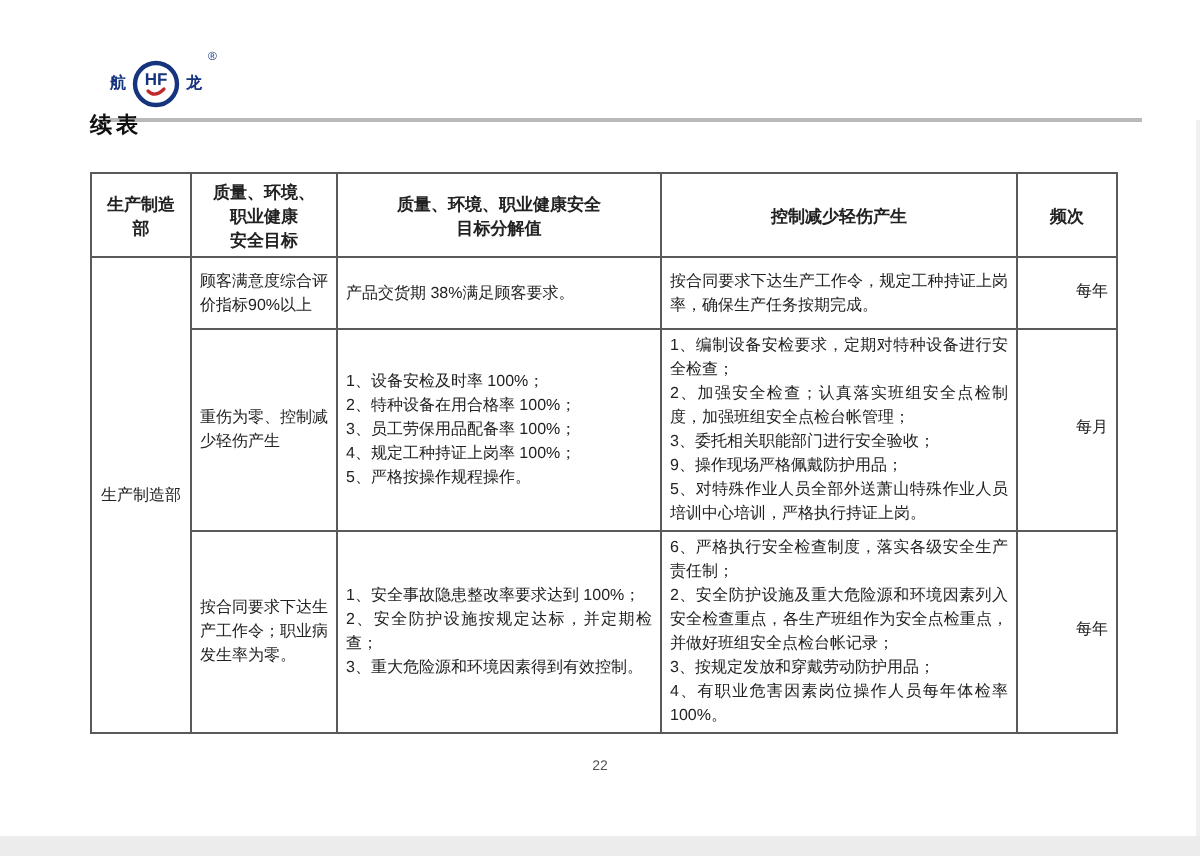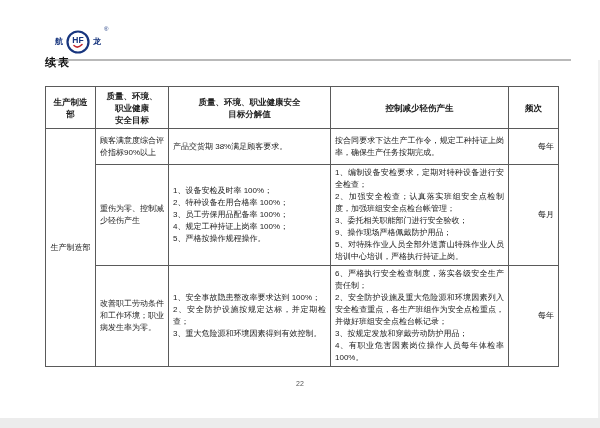--- a/index.html
+++ b/index.html
@@ -177,21 +177,21 @@
 4、规定工种持证上岗率 100%；
 5、严格按操作规程操作。</td>
         <td class="lines">1、编制设备安检要求，定期对特种设备进行安全检查；
 2、加强安全检查；认真落实班组安全点检制度，加强班组安全点检台帐管理；
 3、委托相关职能部门进行安全验收；
 9、操作现场严格佩戴防护用品；
 5、对特殊作业人员全部外送萧山特殊作业人员培训中心培训，严格执行持证上岗。</td>
         <td class="freq">每月</td>
       </tr>
       <tr class="row3">
-        <td class="obj">改善职工劳动条件和工作环境；职业病发生率为零。</td>
+        <td class="obj">按合同要求下达生产工作令；职业病发生率为零。</td>
         <td class="lines">1、安全事故隐患整改率要求达到 100%；
 2、安全防护设施按规定达标，并定期检查；
 3、重大危险源和环境因素得到有效控制。</td>
         <td class="lines">6、严格执行安全检查制度，落实各级安全生产责任制；
 2、安全防护设施及重大危险源和环境因素列入安全检查重点，各生产班组作为安全点检重点，并做好班组安全点检台帐记录；
 3、按规定发放和穿戴劳动防护用品；
 4、有职业危害因素岗位操作人员每年体检率 100%。</td>
         <td class="freq">每年</td>
       </tr>
     </tbody>

